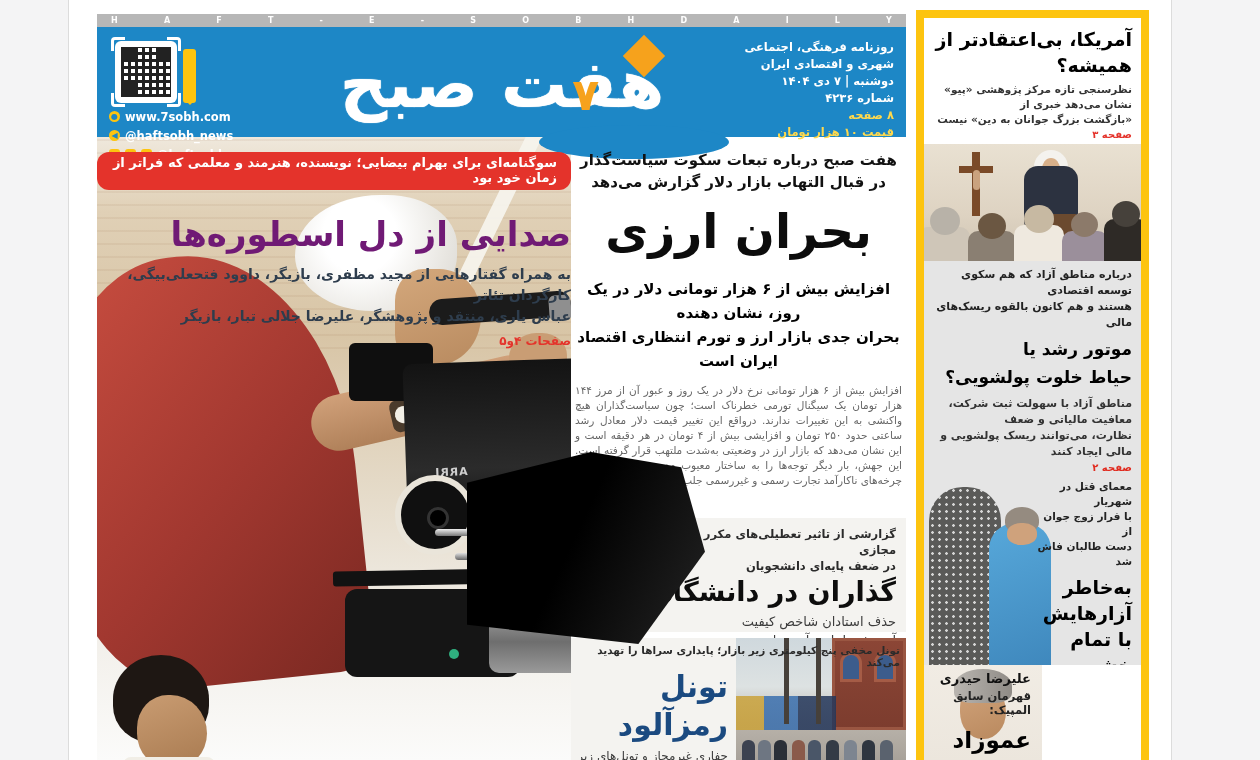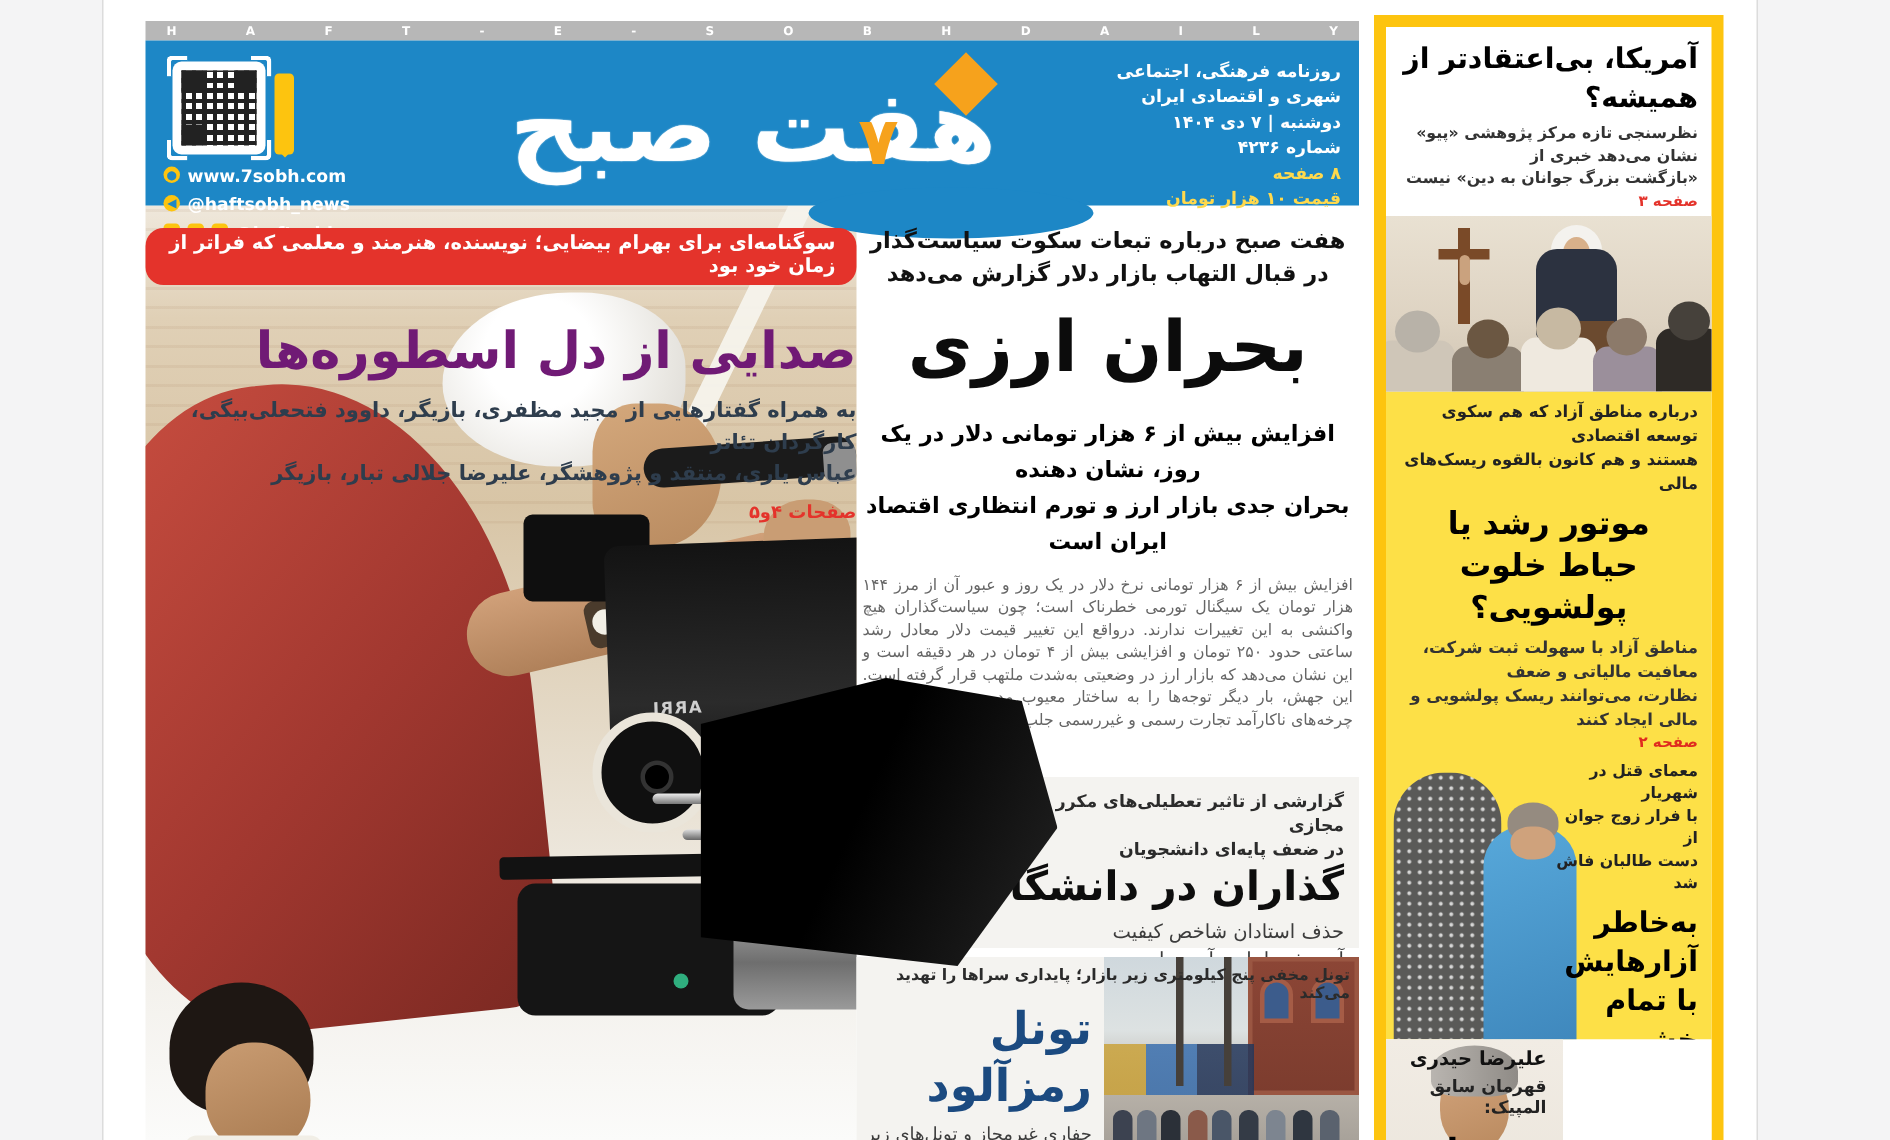--- a/index.html
+++ b/index.html
@@ -179,23 +179,23 @@
             border-radius:4px; }
   .nunveil { position:absolute; left:110px; top:6px; width:34px; height:40px; background:#f4f2ee;
              border-radius:17px 17px 8px 8px; }
   .nunbody { position:absolute; left:100px; top:22px; width:54px; height:60px; background:#2c3240;
              border-radius:14px 14px 4px 4px; }
   .nunface { position:absolute; left:118px; top:14px; width:18px; height:22px; background:#d8b08a;
              border-radius:50%; }
   .lectern { position:absolute; left:112px; top:70px; width:40px; height:26px; background:#6b4a2f; }
   .pew-head { position:absolute; border-radius:50%; }
   .pew-sh { position:absolute; border-radius:10px 10px 0 0; }
-  .syellow { background:#fde047; padding:6px 9px 0; min-height:334px; }
+  .syellow { background:#e5e5e5; padding:6px 9px 0; min-height:334px; }
   .s2kick { font-size:11px; font-weight:bold; color:#222; line-height:16px; text-align:right; }
-  .s2head { font-size:21px; font-weight:800; color:#000; line-height:28px; text-align:center;
+  .s2head { font-size:17px; font-weight:800; color:#000; line-height:28px; text-align:right;
             margin-top:4px; }
   .s2sub { font-size:11px; font-weight:bold; color:#333; line-height:16px; text-align:right;
            margin-top:5px; }
   .s2pg { color:#e02b1f; font-weight:bold; font-size:10px; text-align:right; margin-top:2px; }
   .art3 { position:relative; height:186px; margin-top:6px; }
   .a3txt { position:absolute; right:0; top:0; width:96px; text-align:right; }
   .a3kick { font-size:10.5px; font-weight:bold; color:#222; line-height:15px; }
   .a3head { font-size:19px; font-weight:800; color:#000; line-height:26px; margin-top:5px; }
   .a3pg { color:#e02b1f; font-weight:bold; font-size:10px; margin-top:1px; }
   .chador { position:absolute; left:-4px; bottom:0; width:72px; height:178px;

